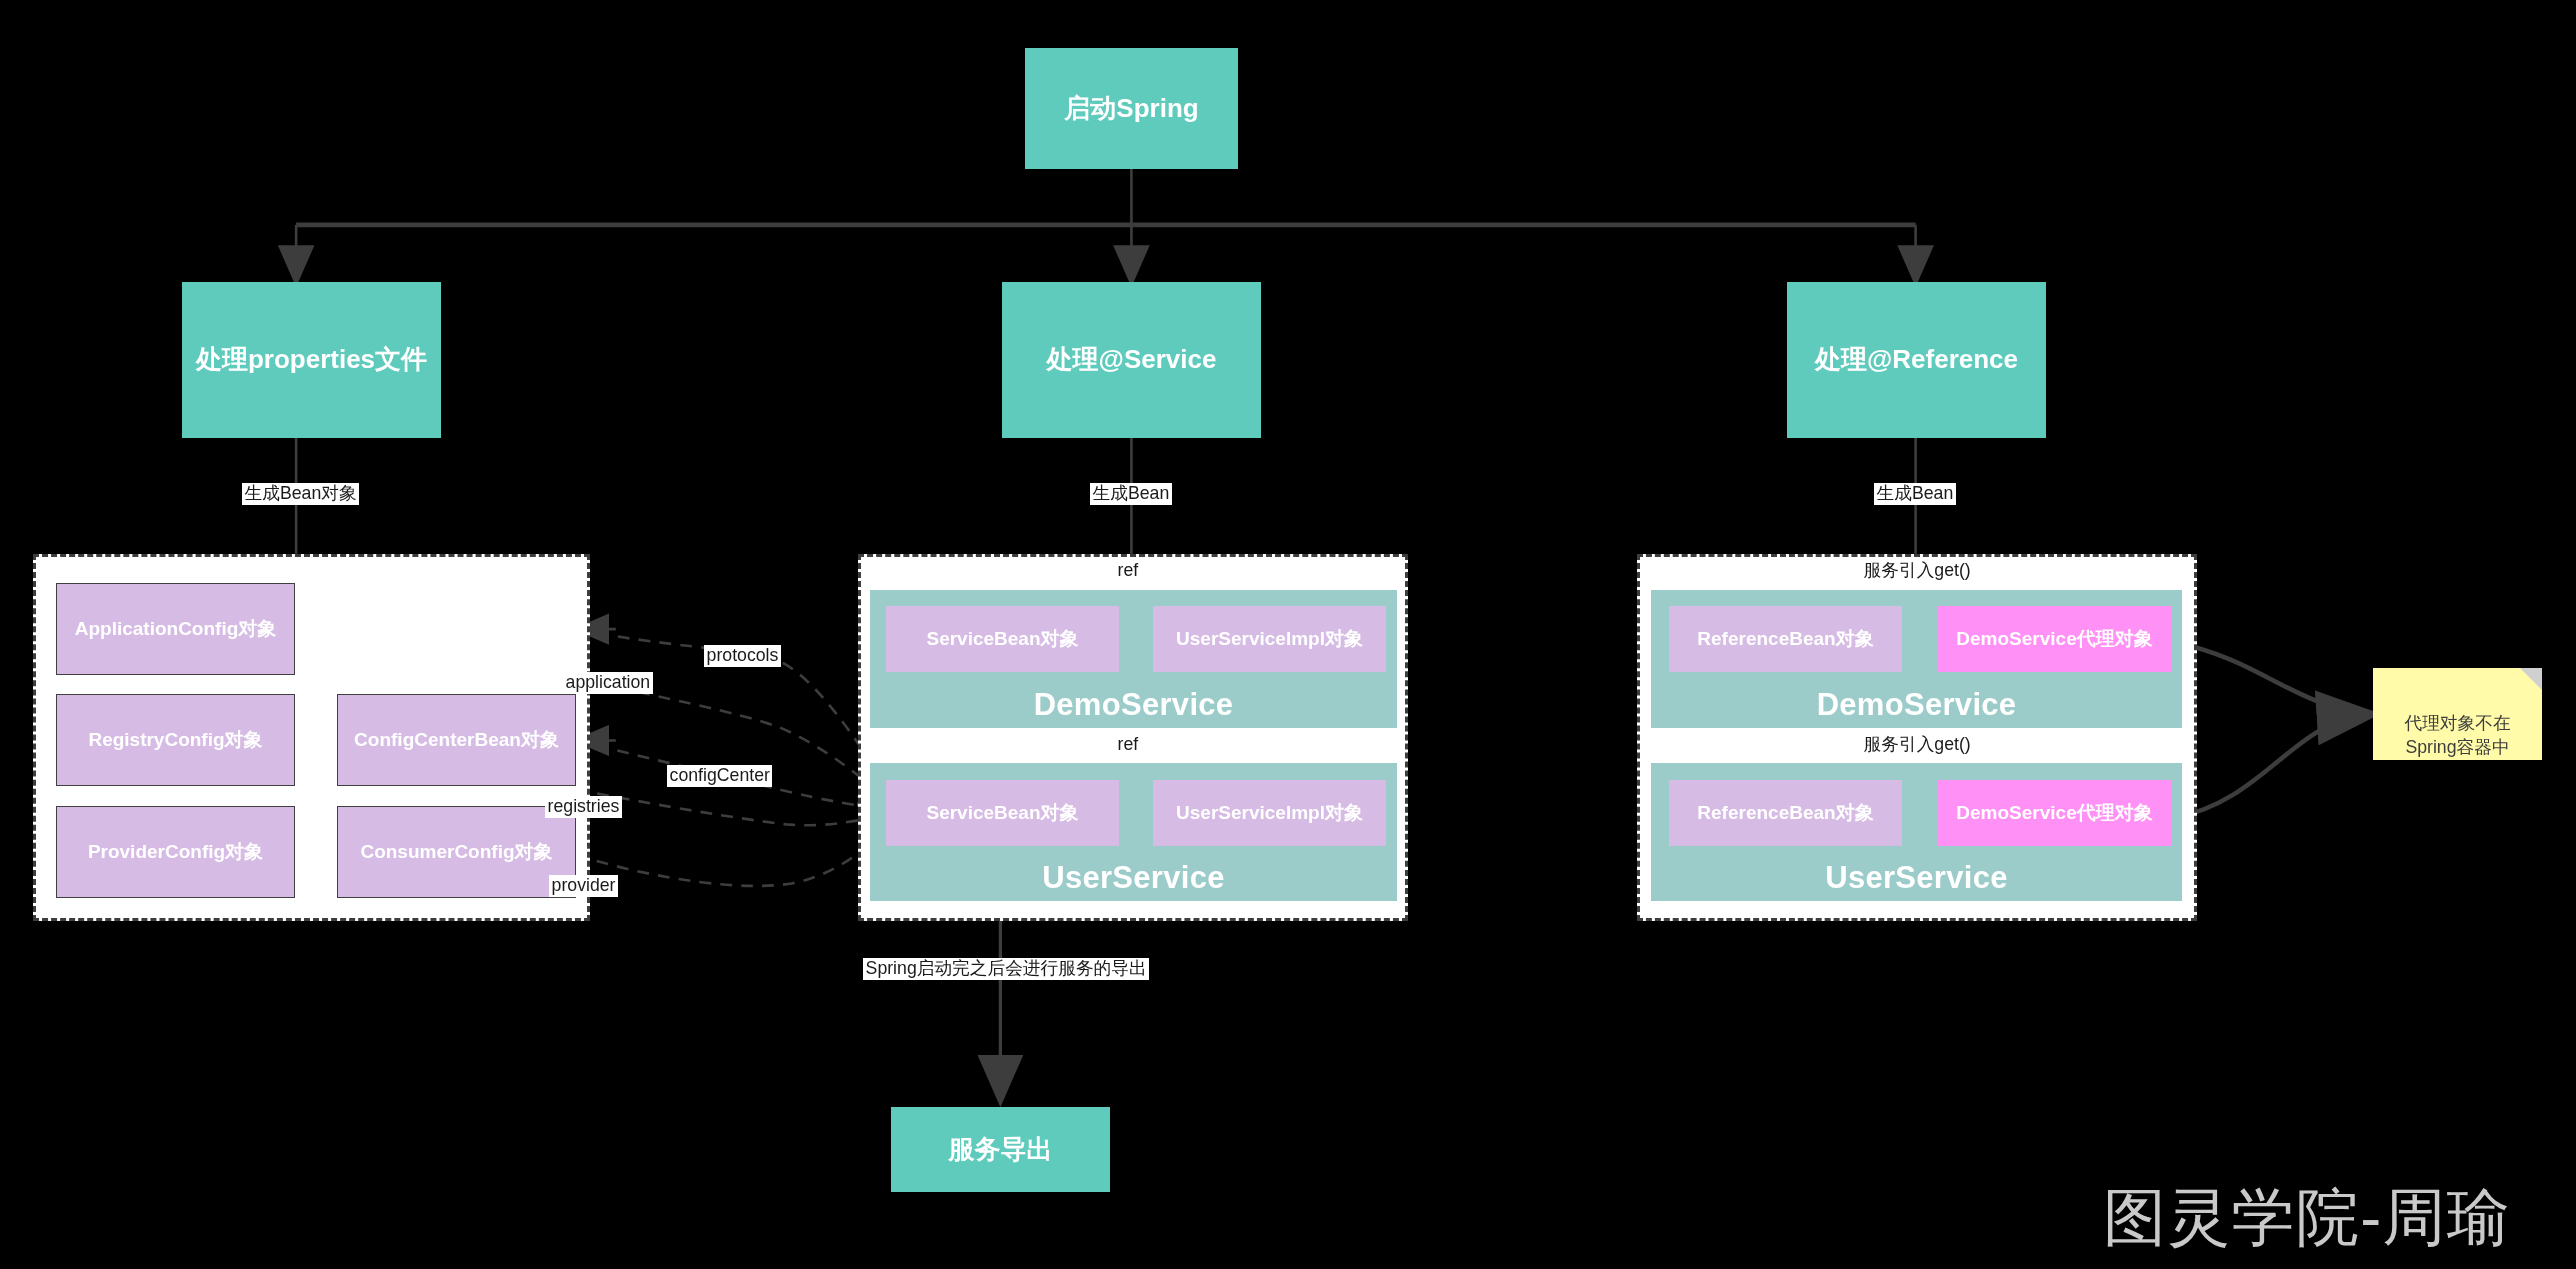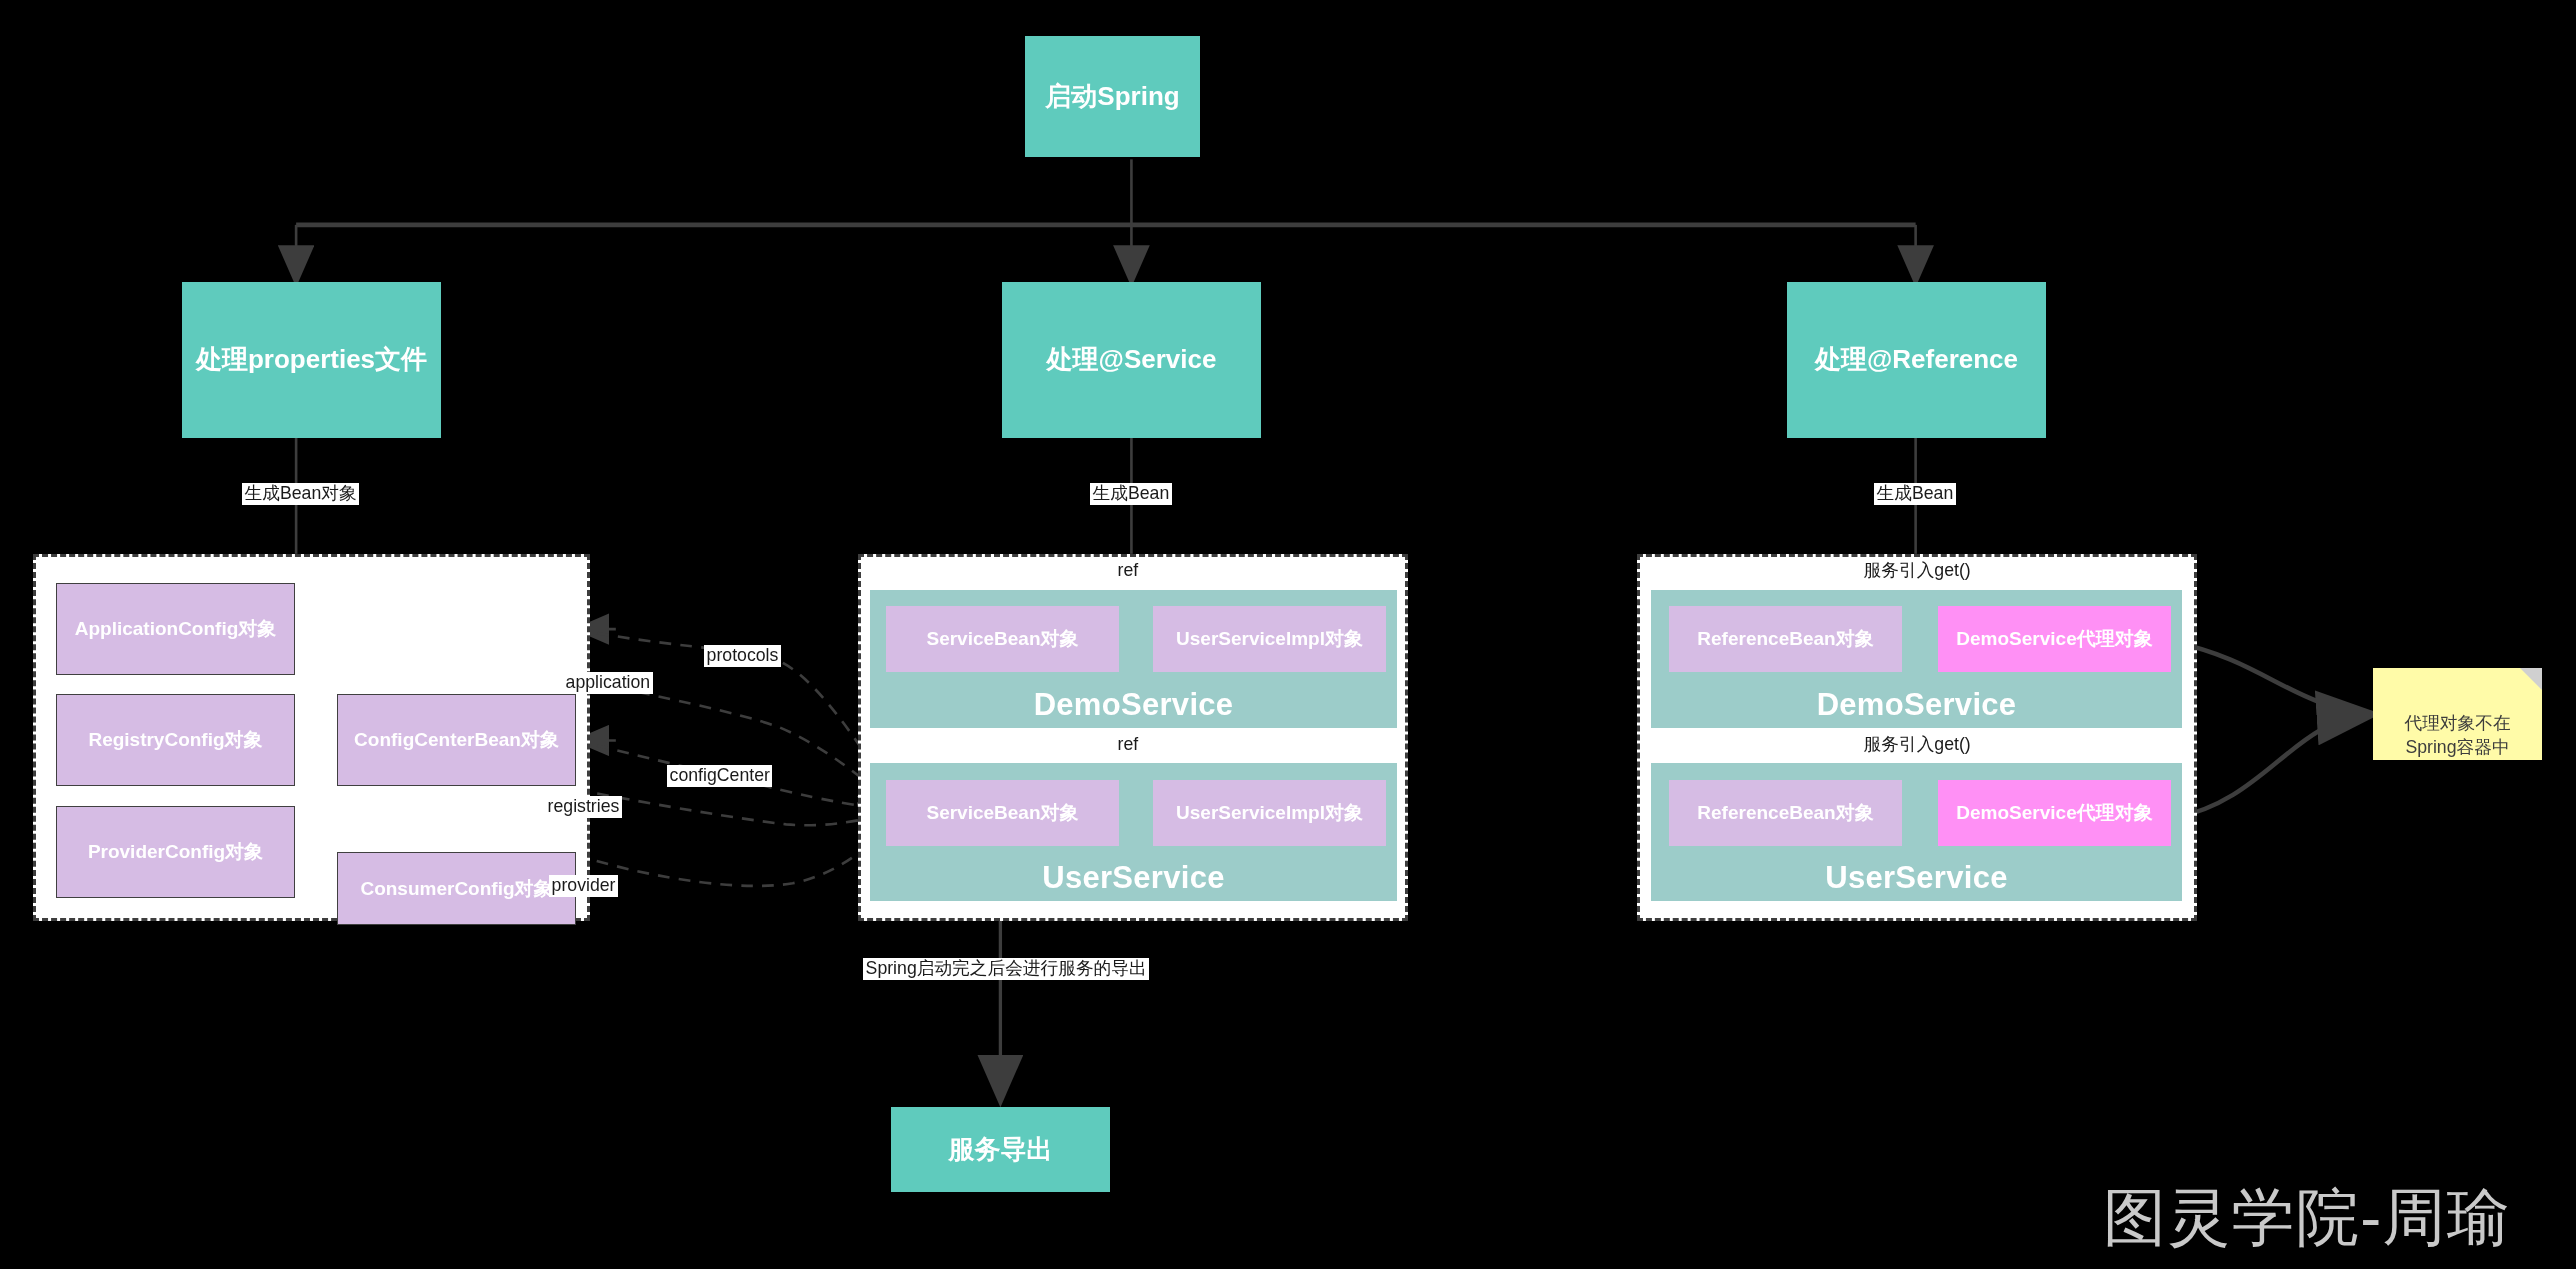--- a/index.html
+++ b/index.html
@@ -131,21 +131,21 @@
 
     <path d="M1527,1245 L1527,1680" stroke="#3d3d3d" stroke-width="5" fill="none" marker-end="url(#arrowThin)"></path>
 
     <path d="M2738,960 L2738,875 L3140,875 L3140,978" stroke="#3d3d3d" stroke-width="4" fill="none" marker-end="url(#arrowThin)"></path>
     <path d="M2738,1225 L2738,1140 L3140,1140 L3140,1243" stroke="#3d3d3d" stroke-width="4" fill="none" marker-end="url(#arrowThin)"></path>
 
     <path d="M3320,980 C3460,1010 3500,1080 3620,1088" stroke="#3d3d3d" stroke-width="7" fill="none"></path>
     <path d="M3320,1248 C3460,1220 3500,1098 3620,1090" stroke="#3d3d3d" stroke-width="7" fill="none" marker-end="url(#arrowSolid)"></path>
   </svg>
 
-  <div class="abs proc small" style="left:1025px;top:36px;width:175px;height:121px;">
+  <div class="abs proc small" style="left:1025px;top:48px;width:213px;height:121px;">
     <span>启动Spring</span>
   </div>
 
   <div class="abs proc mid" style="left:182px;top:282px;width:259px;height:156px;">
     <span>处理properties文件</span>
   </div>
   <div class="abs proc mid" style="left:1002px;top:282px;width:259px;height:156px;">
     <span>处理@Service</span>
   </div>
   <div class="abs proc mid" style="left:1787px;top:282px;width:259px;height:156px;">
@@ -163,21 +163,21 @@
   </div>
   <div class="abs purple" style="left:56px;top:694px;width:239px;height:92px;">
     <span>RegistryConfig对象</span>
   </div>
   <div class="abs purple" style="left:56px;top:806px;width:239px;height:92px;">
     <span>ProviderConfig对象</span>
   </div>
   <div class="abs purple" style="left:337px;top:694px;width:239px;height:92px;">
     <span>ConfigCenterBean对象</span>
   </div>
-  <div class="abs purple" style="left:337px;top:852px;width:239px;height:73px;">
+  <div class="abs purple" style="left:337px;top:806px;width:239px;height:92px;">
     <span>ConsumerConfig对象</span>
   </div>
 
   <div class="elabel" style="left:704px;top:645px;">protocols</div>
   <div class="elabel" style="left:563px;top:672px;">application</div>
   <div class="elabel" style="left:667px;top:765px;">configCenter</div>
   <div class="elabel" style="left:545px;top:796px;">registries</div>
   <div class="elabel" style="left:549px;top:875px;">provider</div>
 
   <div class="abs dashbox" style="left:858px;top:554px;width:550px;height:367px;">

